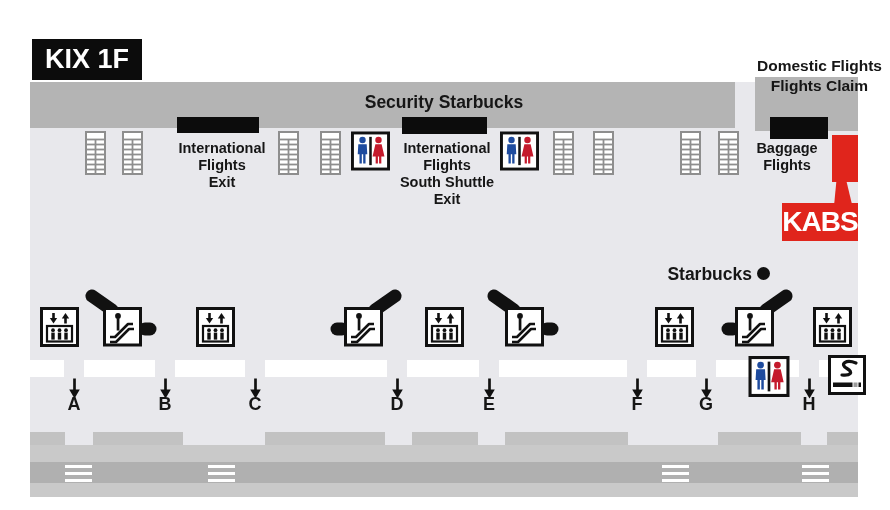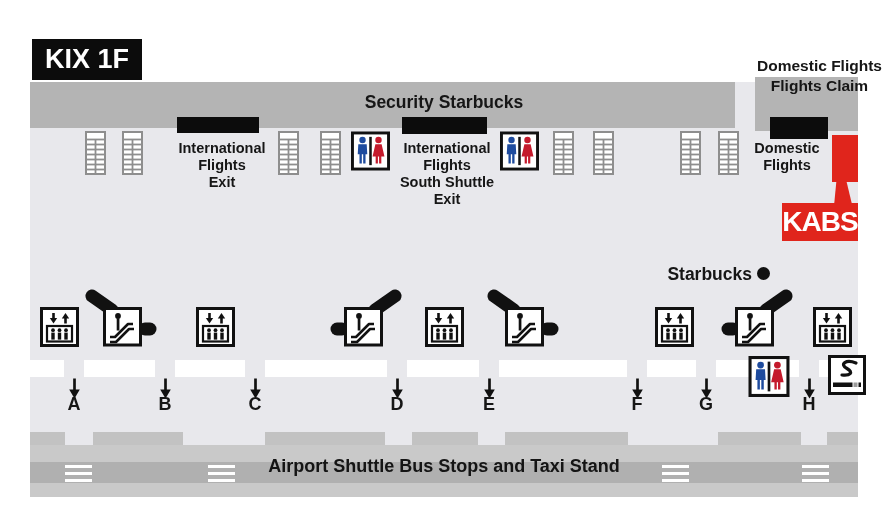--- a/index.html
+++ b/index.html
@@ -77,21 +77,21 @@
       <div>Flights</div>
       <div>Exit</div>
     </div>
   <div class="abs exit-label exit-label-s">
       <div>International</div>
       <div>Flights</div>
       <div>South Shuttle</div>
       <div>Exit</div>
     </div>
   <div class="abs exit-label exit-label-d">
-      <div>Domestic</div>
+      <div>Baggage</div>
       <div>Flights</div>
     </div>
 
   <div class="abs red-block"></div>
   <div class="abs kabs-tail"></div>
   <div class="abs kabs">KABS</div>
 
   <div class="abs starbucks">Starbucks</div>
   <div class="abs sb-dot"></div>
 
@@ -109,21 +109,20 @@
   <div class="abs road" id="road">
     <div class="curb" id="curb">
         <div class="curb-gap" style="left: 35px; top: 0px; width: 28px;"></div>
         <div class="curb-gap" style="left: 153px; top: 0px; width: 82px;"></div>
         <div class="curb-gap" style="left: 355px; top: 0px; width: 27px;"></div>
         <div class="curb-gap" style="left: 448px; top: 0px; width: 27px;"></div>
         <div class="curb-gap" style="left: 598px; top: 0px; width: 90px;"></div>
         <div class="curb-gap" style="left: 771px; top: 0px; width: 26px;"></div>
       </div>
     <div class="road-dark"></div>
-    <div class="road-label">Airport Shuttle Bus Stops and Taxi Stand</div>
   <div class="zebra" style="left: 35px; top: 33px;"></div>
       <div class="zebra" style="left: 178px; top: 33px;"></div>
       <div class="zebra" style="left: 632px; top: 33px;"></div>
       <div class="zebra" style="left: 772px; top: 33px;"></div>
     </div>
 <div class="icon" style="left: 85px; top: 131px;"><svg width="21" height="44" viewBox="0 0 21 44">
 <rect x="1" y="1" width="19" height="42" fill="#fff" stroke="#8e8e8e" stroke-width="2"></rect>
 <line x1="2" y1="8.5" x2="19" y2="8.5" stroke="#8e8e8e" stroke-width="1.8"></line>
 <line x1="10.5" y1="8.5" x2="10.5" y2="42" stroke="#8e8e8e" stroke-width="1.8"></line>
 <line x1="2" y1="13.5" x2="19" y2="13.5" stroke="#8e8e8e" stroke-width="1.8"></line>

